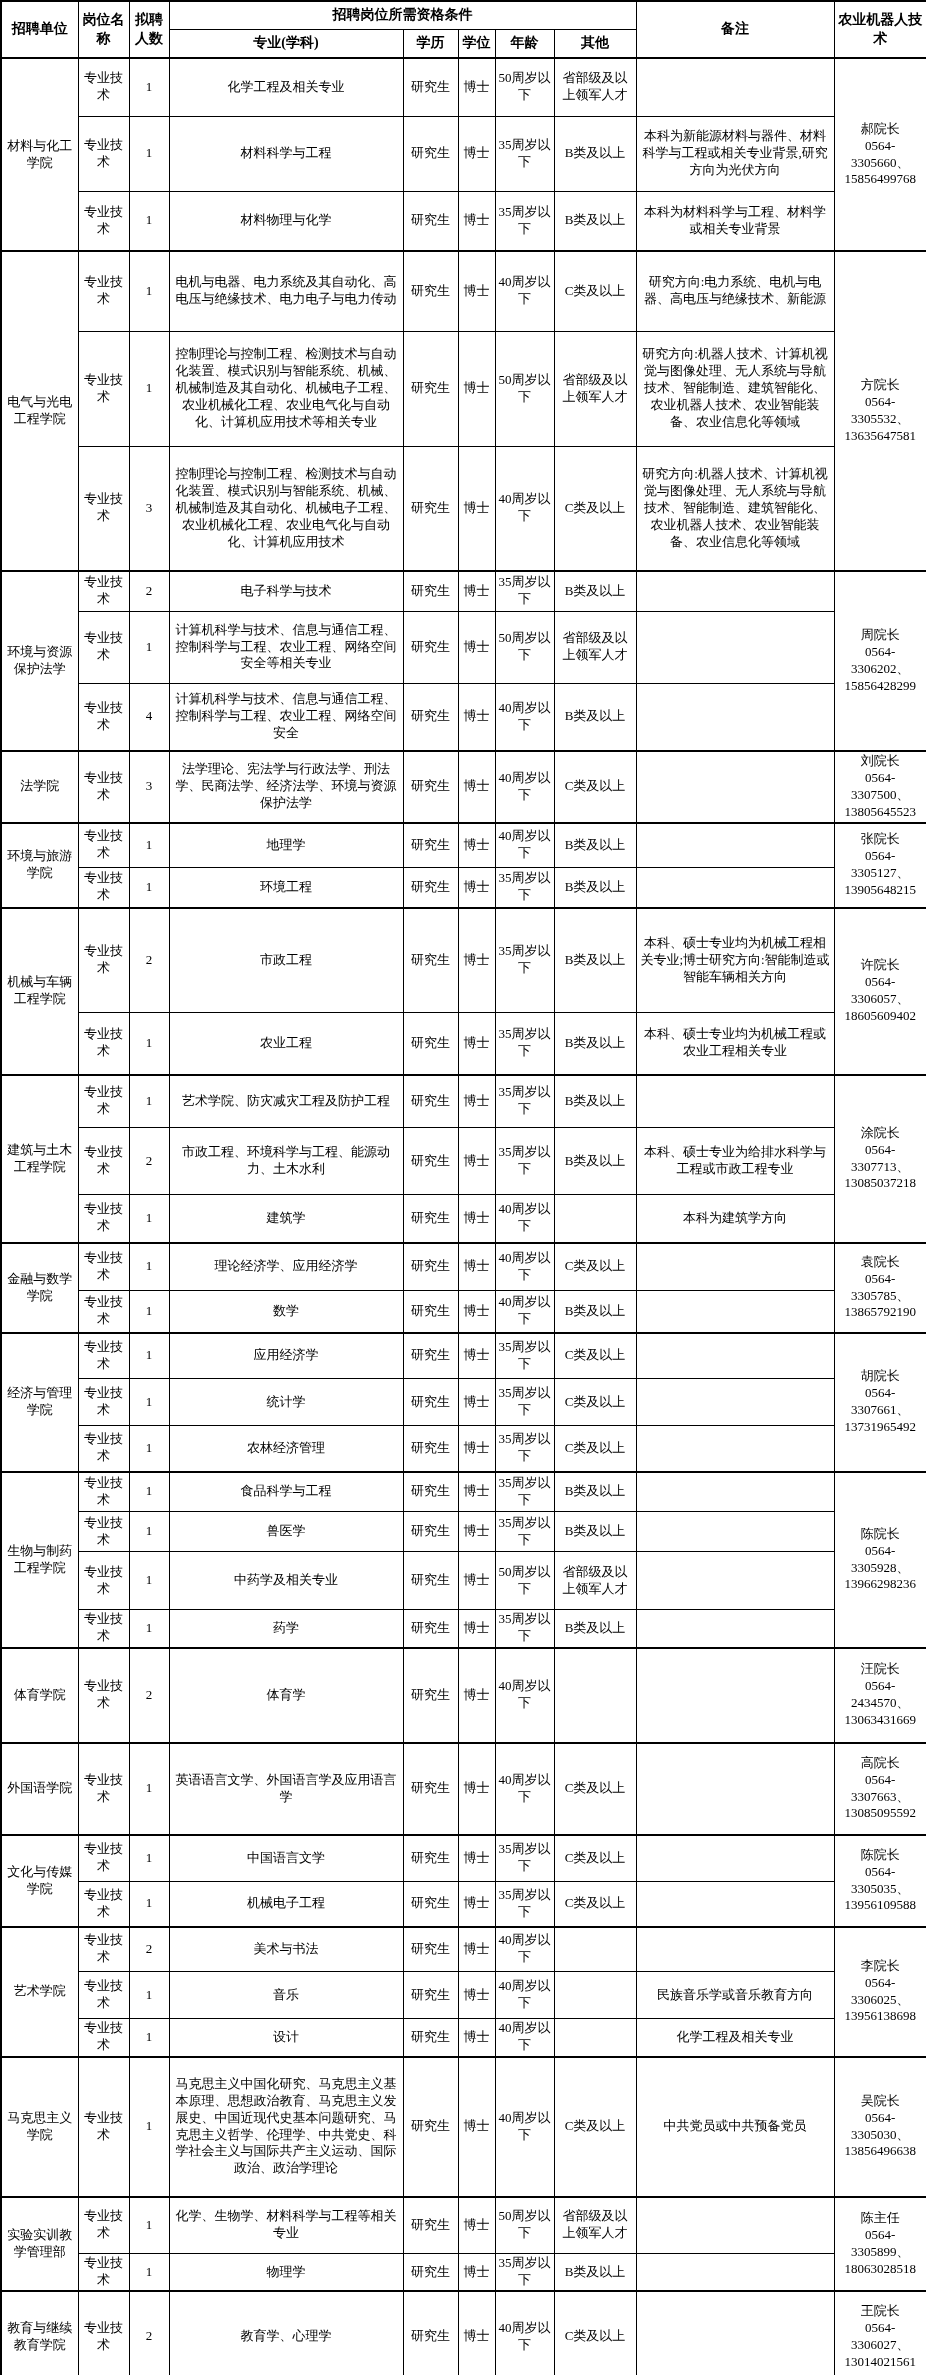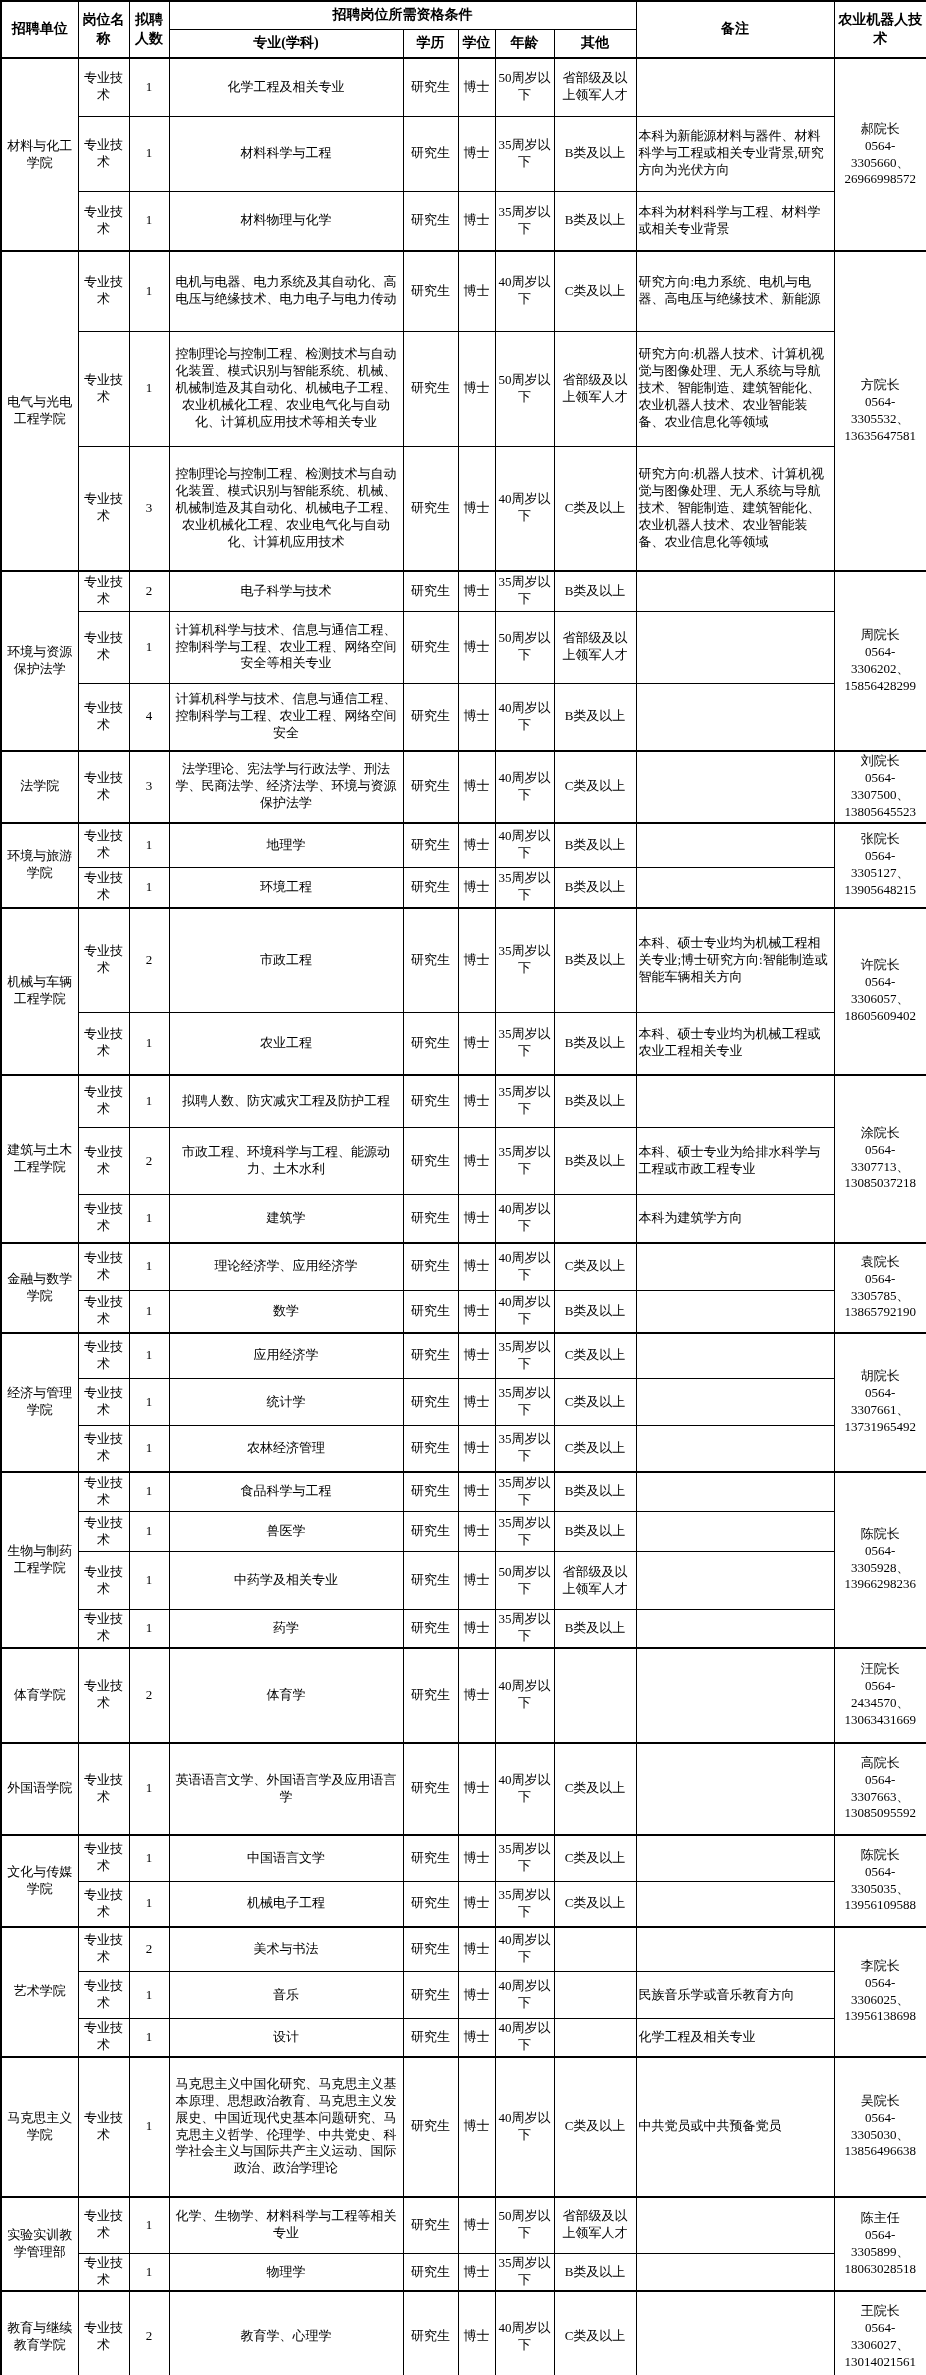--- a/index.html
+++ b/index.html
@@ -4,21 +4,21 @@
 <style>
   html,body{margin:0;padding:0;background:#fff;}
   body{font-family:"Liberation Serif","DejaVu Serif",serif;color:#000;}
   .page{width:926px;background:#fff;}
   table{border-collapse:collapse;table-layout:fixed;width:926px;border:2px solid #000;}
   th,td{border:1px solid #000;text-align:center;vertical-align:middle;
         padding:1px 2px;font-size:13px;line-height:1.3;overflow-wrap:break-word;word-break:break-word;}
   thead th{font-weight:bold;font-size:14px;}
   thead tr:nth-child(1){height:28px;}
   thead tr:nth-child(2){height:29px;}
-  td.c-remark{text-align:left;}
+  td.c-remark{text-align:center;}
   td.c-contact{white-space:pre-line;}
   tr.g-first td{border-top:2px solid #000;}
   
   tbody tr:nth-child(1){height:58px;}  tbody tr:nth-child(2){height:75px;}
   tbody tr:nth-child(3){height:60px;}  tbody tr:nth-child(4){height:80px;}
   tbody tr:nth-child(5){height:115px;} tbody tr:nth-child(6){height:125px;}
   tbody tr:nth-child(7){height:40px;}  tbody tr:nth-child(8){height:72px;}
   tbody tr:nth-child(9){height:68px;}  tbody tr:nth-child(10){height:70px;}
   tbody tr:nth-child(11){height:45px;} tbody tr:nth-child(12){height:40px;}
   tbody tr:nth-child(13){height:105px;}tbody tr:nth-child(14){height:62px;}
@@ -76,21 +76,21 @@
           <td class="c-count">1</td>
           <td class="c-major">化学工程及相关专业</td>
           <td class="c-edu">研究生</td>
           <td class="c-degree">博士</td>
           <td class="c-age">50周岁以下</td>
           <td class="c-other">省部级及以上领军人才</td>
           <td class="c-remark"></td>
           <td class="c-contact" rowspan="3">郝院长
 0564-
 3305660、
-26966998572</td>
+15856499768</td>
         </tr>
         <tr>
           <td class="c-post">专业技术</td>
           <td class="c-count">1</td>
           <td class="c-major">材料科学与工程</td>
           <td class="c-edu">研究生</td>
           <td class="c-degree">博士</td>
           <td class="c-age">35周岁以下</td>
           <td class="c-other">B类及以上</td>
           <td class="c-remark">本科为新能源材料与器件、材料科学与工程或相关专业背景,研究方向为光伏方向</td>
@@ -237,21 +237,21 @@
           <td class="c-edu">研究生</td>
           <td class="c-degree">博士</td>
           <td class="c-age">35周岁以下</td>
           <td class="c-other">B类及以上</td>
           <td class="c-remark">本科、硕士专业均为机械工程或农业工程相关专业</td>
         </tr>
         <tr class="g-first">
           <td class="c-unit" rowspan="3">建筑与土木工程学院</td>
           <td class="c-post">专业技术</td>
           <td class="c-count">1</td>
-          <td class="c-major">拟聘人数、防灾减灾工程及防护工程</td>
+          <td class="c-major">艺术学院、防灾减灾工程及防护工程</td>
           <td class="c-edu">研究生</td>
           <td class="c-degree">博士</td>
           <td class="c-age">35周岁以下</td>
           <td class="c-other">B类及以上</td>
           <td class="c-remark"></td>
           <td class="c-contact" rowspan="3">涂院长
 0564-
 3307713、
 13085037218</td>
         </tr>

